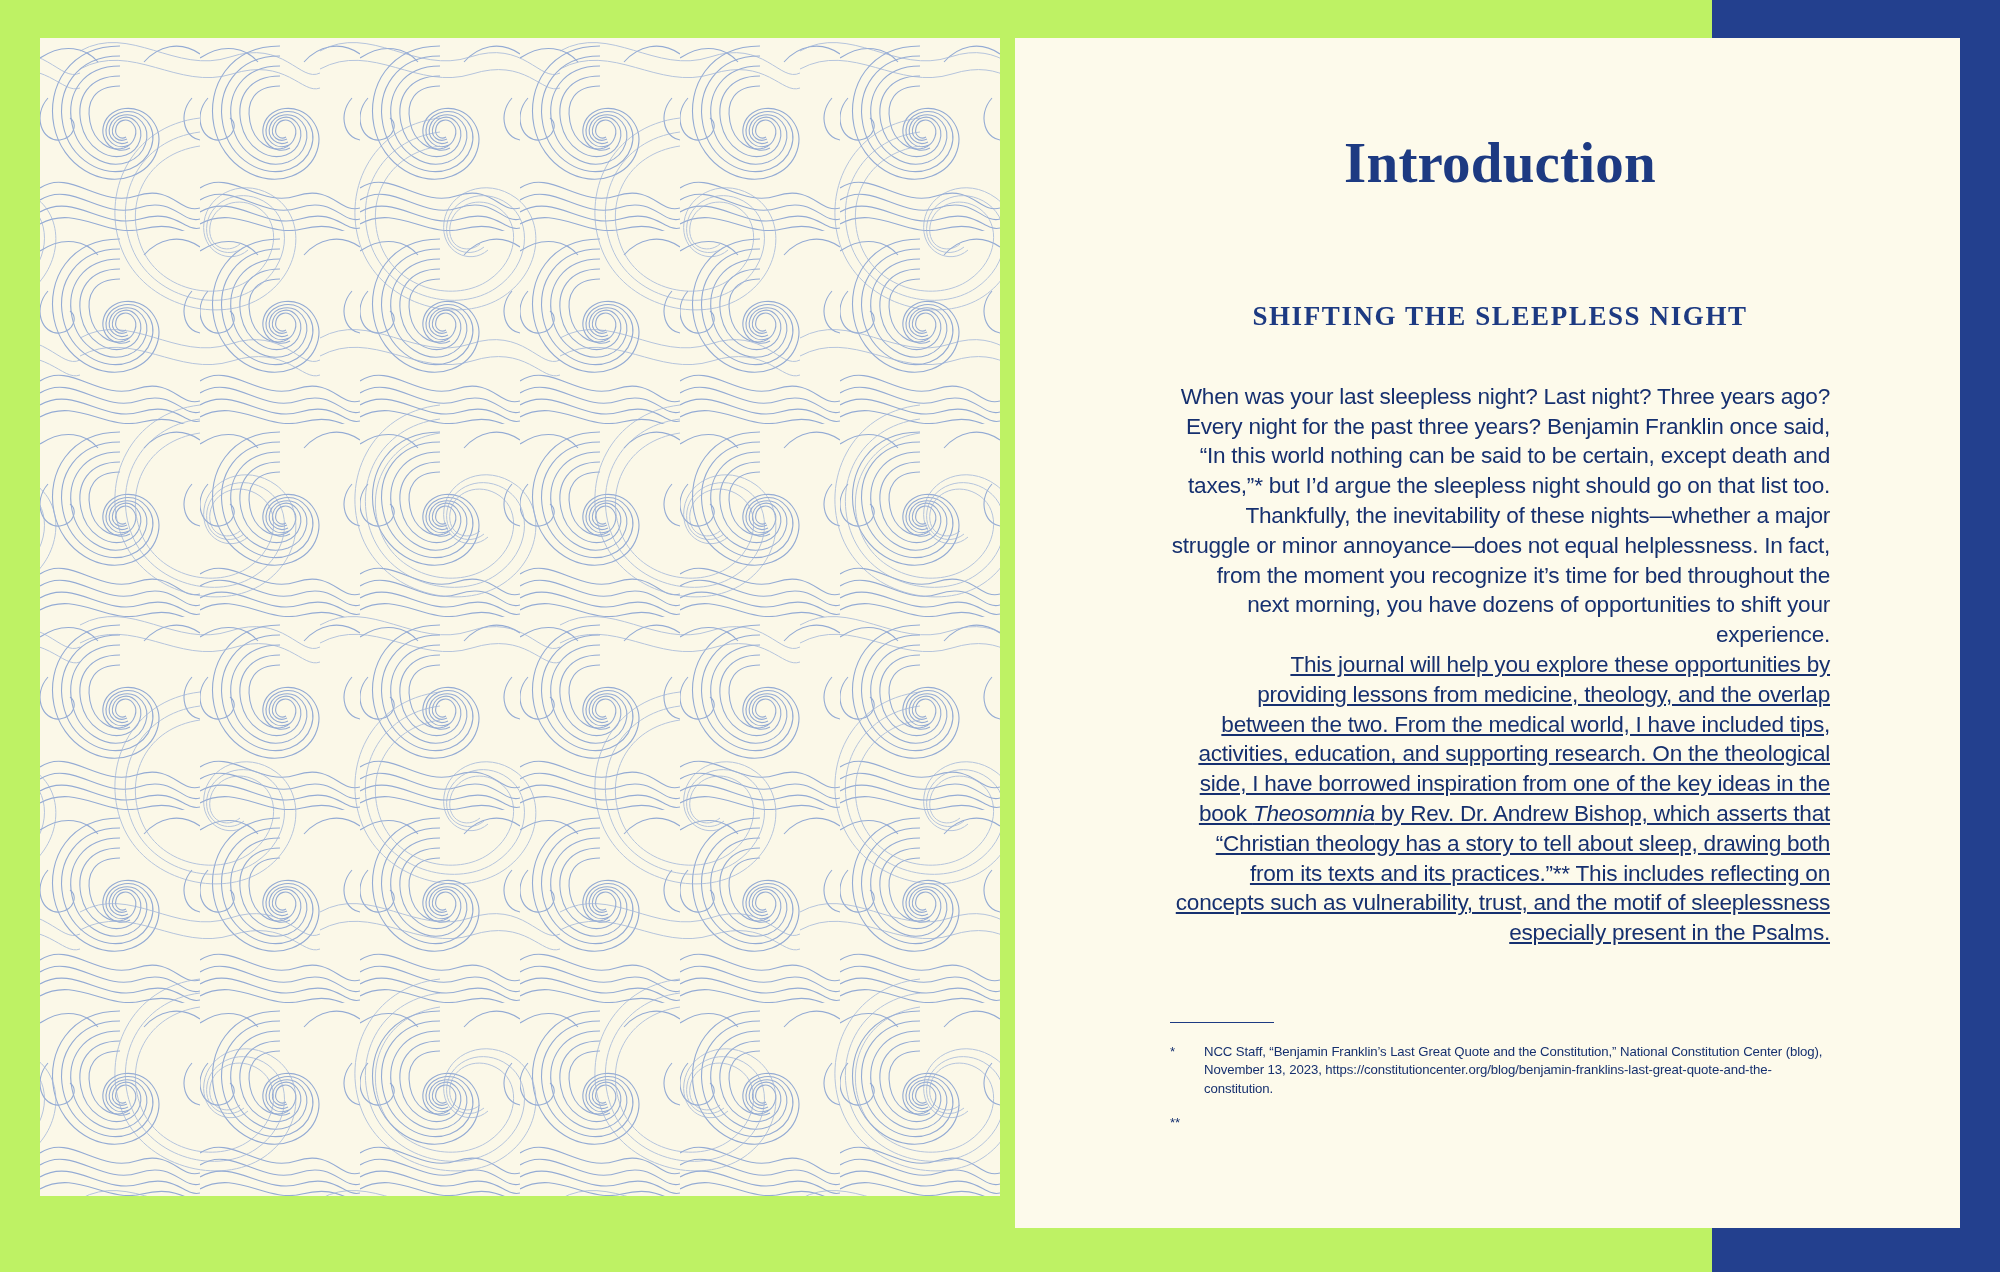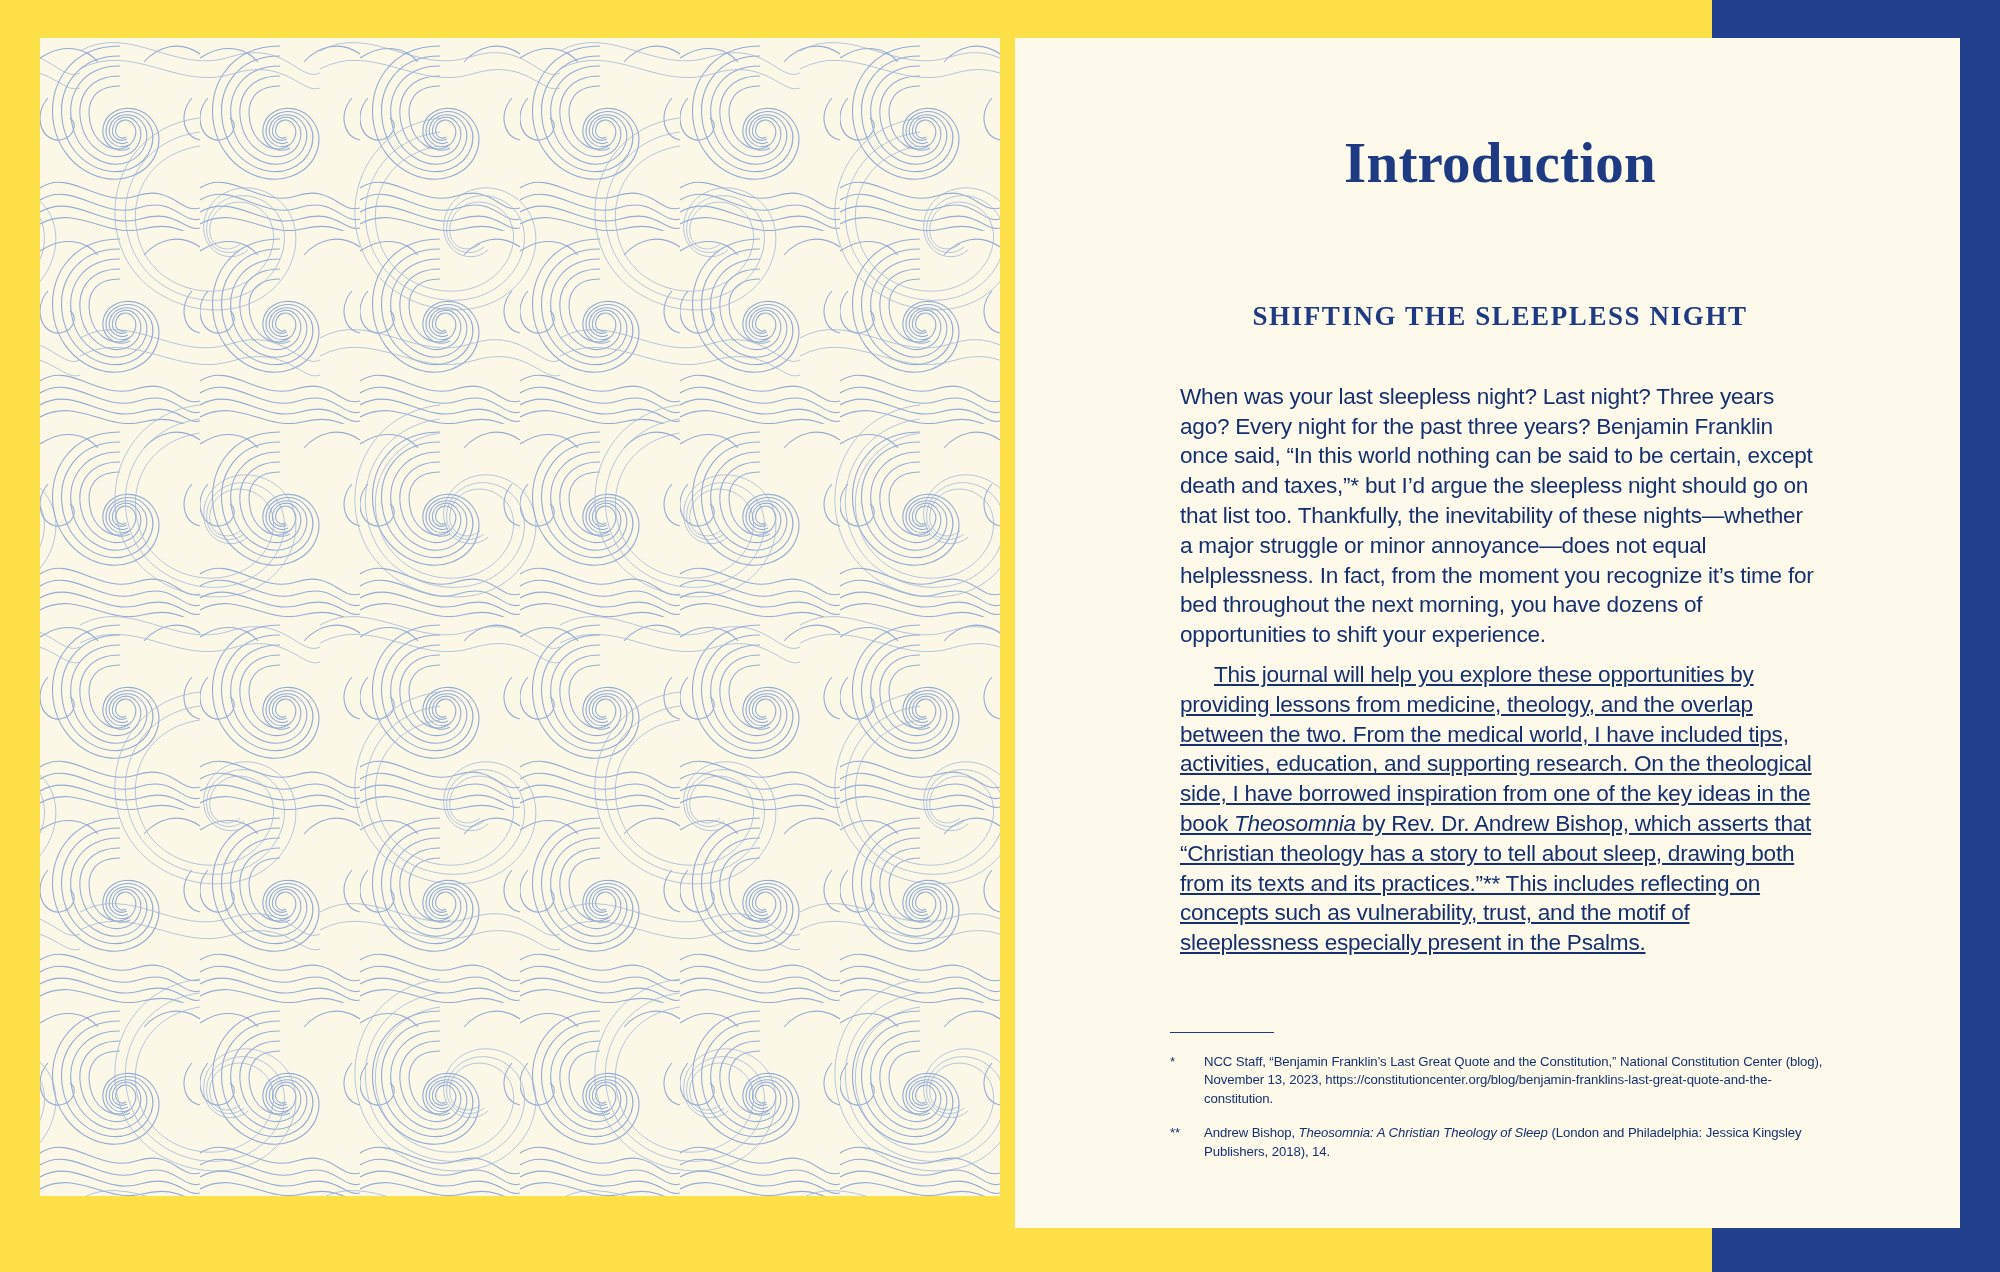--- a/index.html
+++ b/index.html
@@ -11,21 +11,21 @@
     width: 2000px;
     height: 1272px;
     overflow: hidden;
     font-family: "Liberation Sans", sans-serif;
   }
 
   .spread {
     position: relative;
     width: 1712px;
     height: 1272px;
-    background: #fde047;
+    background: #bef264;
   }
 
   
   .page-left {
     position: absolute;
     left: 40px;
     top: 38px;
     width: 960px;
     height: 1158px;
     background: #fbf8e8;
@@ -79,21 +79,22 @@
 
   .body-copy {
     margin-top: 50px;
     color: #16306f;
     font-size: 22.6px;
     line-height: 29.8px;
     font-family: "Liberation Sans", sans-serif;
     letter-spacing: -0.25px;
   }
   .body-copy p {
-    margin: 10px;
+    margin: 0;
+    text-align: right;
   }
   .body-copy p.indent {
     text-indent: 34px;
     text-decoration: underline;
   }
   .body-copy i {
     font-style: italic;
   }
 
   
@@ -179,20 +180,20 @@
             <p class=""><span>When was your last sleepless night? Last night? Three years ago? Every night for the past three years? Benjamin Franklin once said, “In this world nothing can be said to be certain, except death and taxes,”* but I’d argue the sleepless night should go on that list too. Thankfully, the inevitability of these nights—whether a major struggle or minor annoyance—does not equal helplessness. In fact, from the moment you recognize it’s time for bed throughout the next morning, you have dozens of opportunities to shift your experience.</span></p>
             <p class="indent"><span>This journal will help you explore these opportunities by providing lessons from medicine, theology, and the overlap between the two. From the medical world, I have included tips, activities, education, and supporting research. On the theological side, I have borrowed inspiration from one of the key ideas in the book </span><i>Theosomnia</i><span> by Rev. Dr. Andrew Bishop, which asserts that “Christian theology has a story to tell about sleep, drawing both from its texts and its practices.”** This includes reflecting on concepts such as vulnerability, trust, and the motif of sleeplessness especially present in the Psalms.</span></p>
           </div>
       </div>
 
       <div class="footnote-rule"></div>
 
       <div class="footnotes">
         <div id="footnotes">
             <div class="footnote"><span class="marker">*</span><span><span>NCC Staff, “Benjamin Franklin’s Last Great Quote and the Constitution,” National Constitution Center (blog), November 13, 2023, https://constitutioncenter.org/blog/benjamin-franklins-last-great-quote-and-the-constitution.</span></span></div>
-            <div class="footnote"><span class="marker">**</span><span><span>Andrew Bishop, </span><i>Theosomnia: A Christian Theology of Sleep</i><span> (London and Philadelphia: Jessica Kingsley Publishers, 2018), 14.</span></span></div>
+            <div class="footnote"><span class="marker">**</span></div>
           </div>
       </div>
 
     </div>
   </div>
 
 </div>
 
 </body></html>

